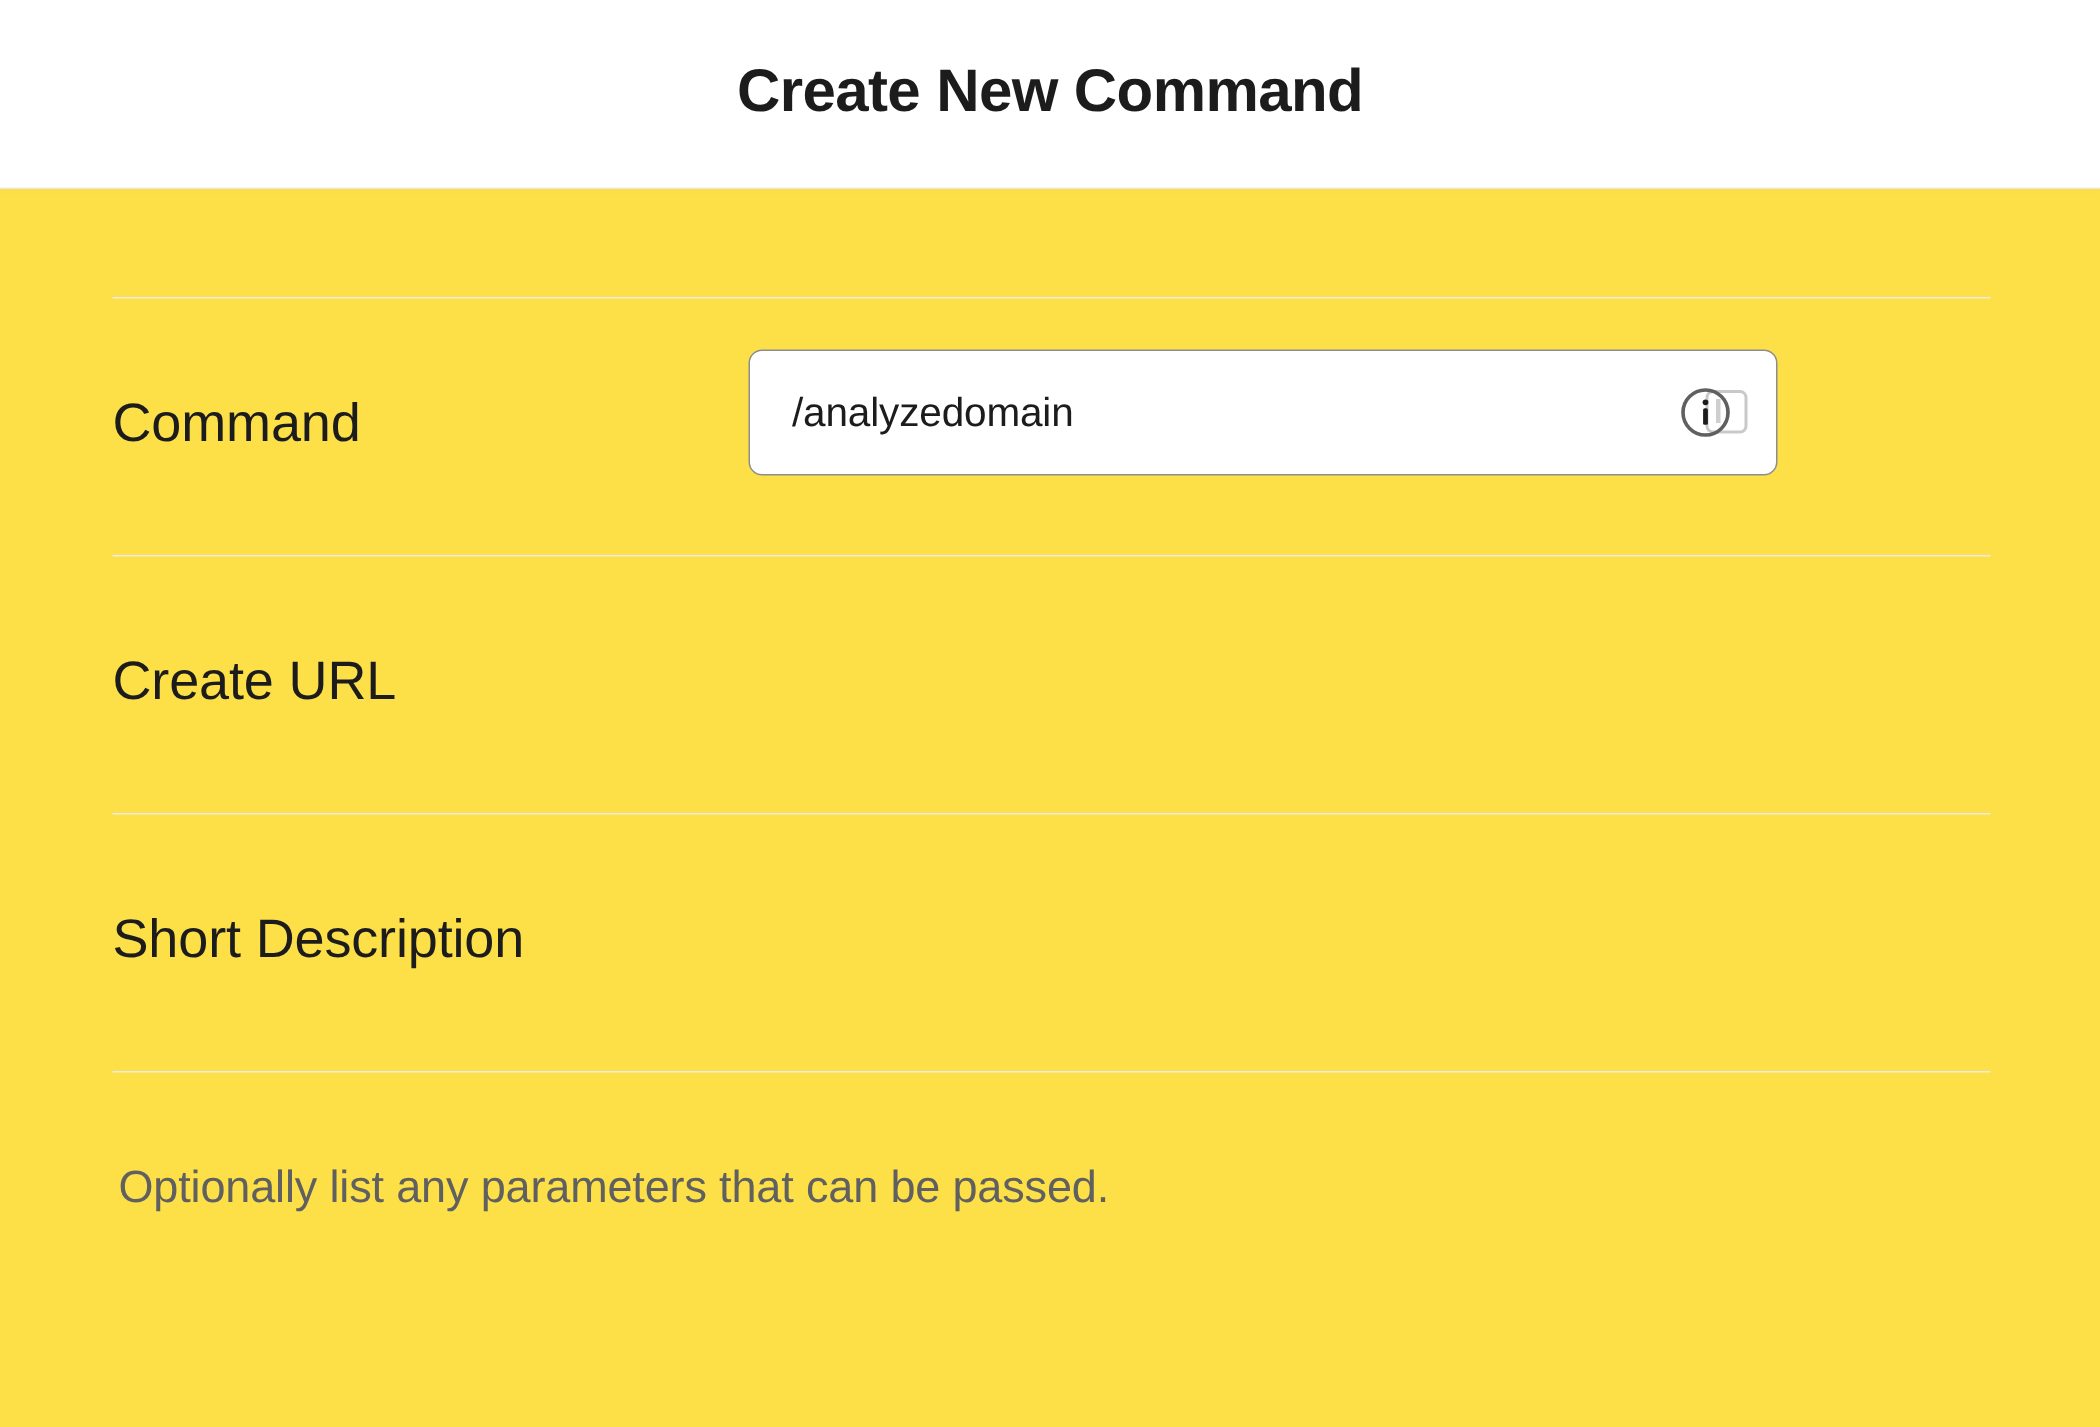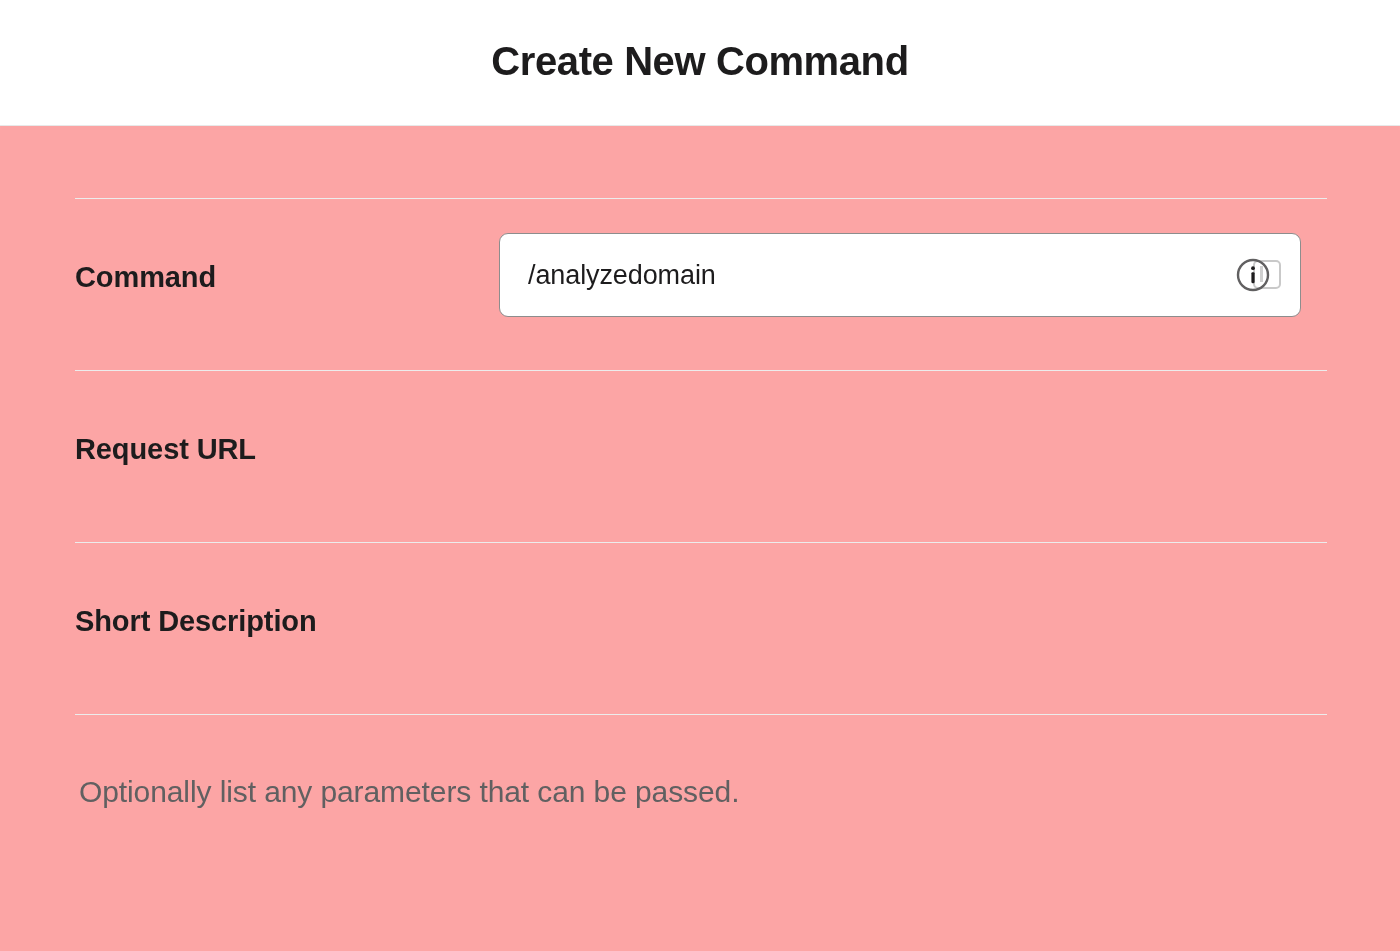--- a/index.html
+++ b/index.html
@@ -10,21 +10,21 @@
     background: #ffffff;
     font-family: "Liberation Sans", sans-serif;
     -webkit-font-smoothing: antialiased;
     overflow: hidden;
   }
 
   .modal {
     position: relative;
     width: 1400px;
     height: 951px;
-    background: #fca5a5;
+    background: #fde047;
     display: flex;
     flex-direction: column;
   }
 
   
   .modal-header {
     height: 126px;
     flex: 0 0 126px;
     display: flex;
     align-items: center;
@@ -68,35 +68,35 @@
     align-items: flex-start;
     border-top: 1px solid #ececec;
     min-height: 172px;
     padding-top: 0;
   }
   .form-row.no-min { min-height: 0; }
 
   .form-label {
     width: 424px;
     flex: 0 0 424px;
-    font-size: 29px;
-    font-weight: bold;
+    font-size: 36px;
+    font-weight: normal;
     color: #1d1c1d;
     letter-spacing: -0.1px;
     padding-top: 62px;
   }
 
   .form-control {
     flex: 1 1 auto;
     padding-top: 34px;
   }
 
   .input-wrap {
     position: relative;
-    width: 802px;
+    width: 686px;
     height: 84px;
     border: 1px solid #8d8d8d;
     border-radius: 9px;
     background: #ffffff;
     display: flex;
     align-items: center;
   }
 
   .input-field {
     width: 100%;
@@ -188,21 +188,21 @@
                   <circle cx="17" cy="10.2" r="1.9" fill="#1d1c1d"></circle>
                   <rect x="15.4" y="14.2" width="3.2" height="11" rx="1.1" fill="#1d1c1d"></rect>
                 </svg>
               </span>
             </span>
           </div>
         </div>
       </div>
 
       <div class="form-row">
-        <div class="form-label">Request URL</div>
+        <div class="form-label">Create URL</div>
       </div>
 
       <div class="form-row">
         <div class="form-label">Short Description</div>
       </div>
 
       <div class="form-row no-min">
         <div class="form-control">
           <div class="helper-text">Optionally list any parameters that can be passed.</div>
         </div>

